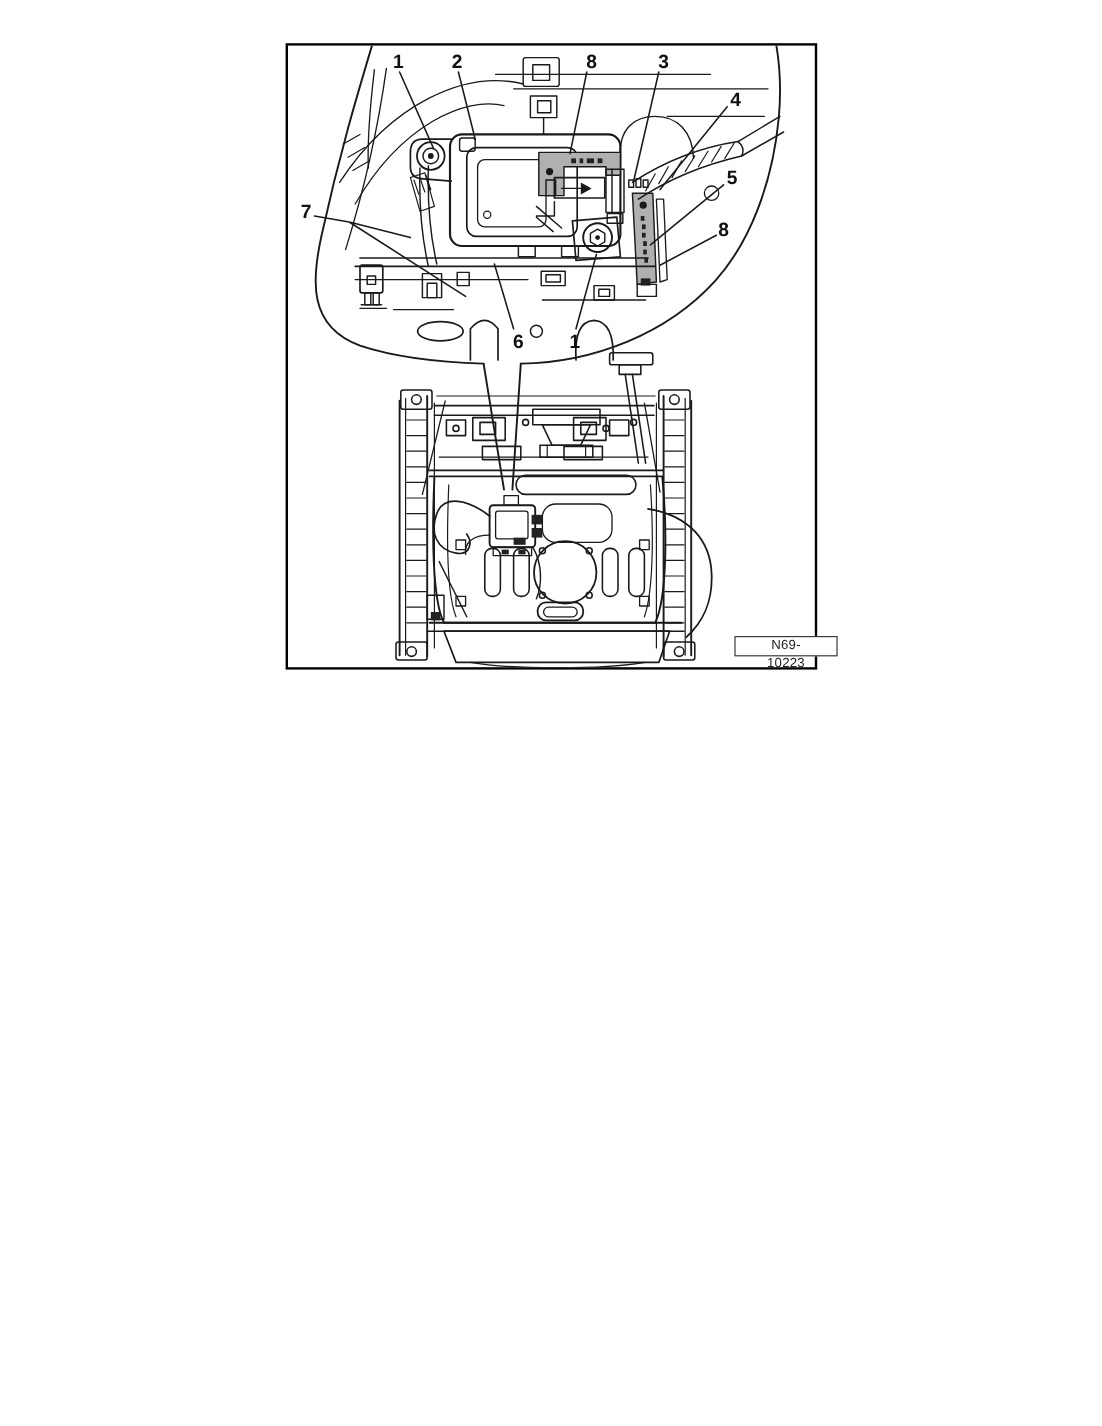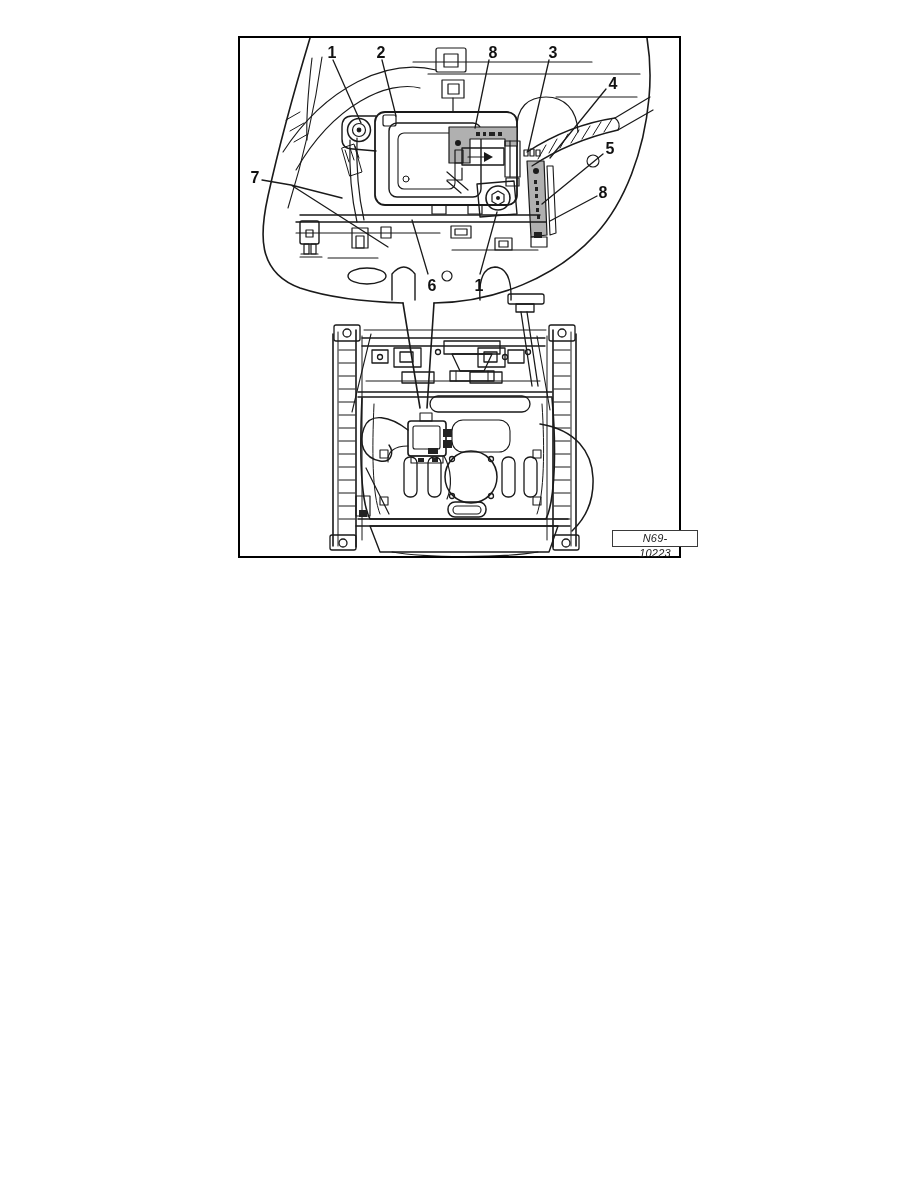--- a/index.html
+++ b/index.html
@@ -33,21 +33,20 @@
     left:372px;top:492px;
     min-width:56px;height:15px;
     border:1px solid #3a3a3a;
     background:#fff;
     font-size:11px;
     line-height:15px;
     text-align:center;
     color:#222;
     padding:0 14px;
     letter-spacing:0.2px;
-    font-style:italic;
   }
 </style>
 </head>
 <body>
 
 <div class="page">
   <div class="frame">
 
     <svg width="439" height="518" viewBox="240 38 439 518" xmlns="http://www.w3.org/2000/svg">
 

